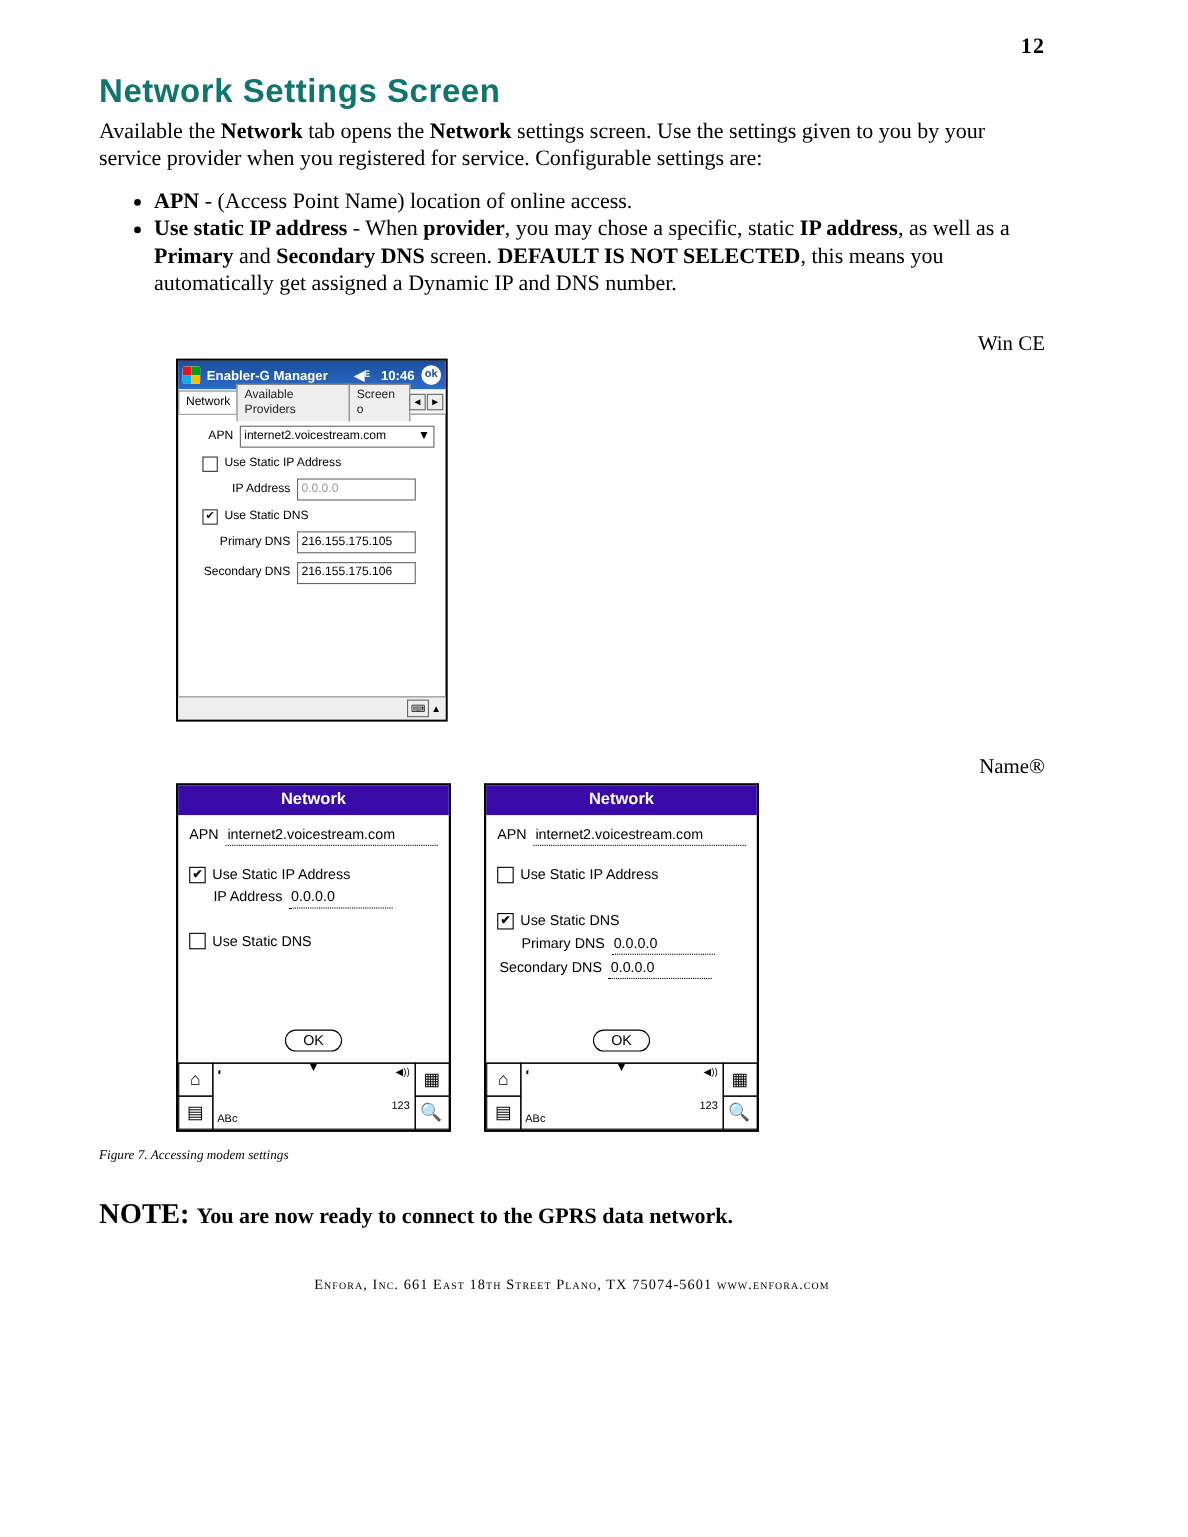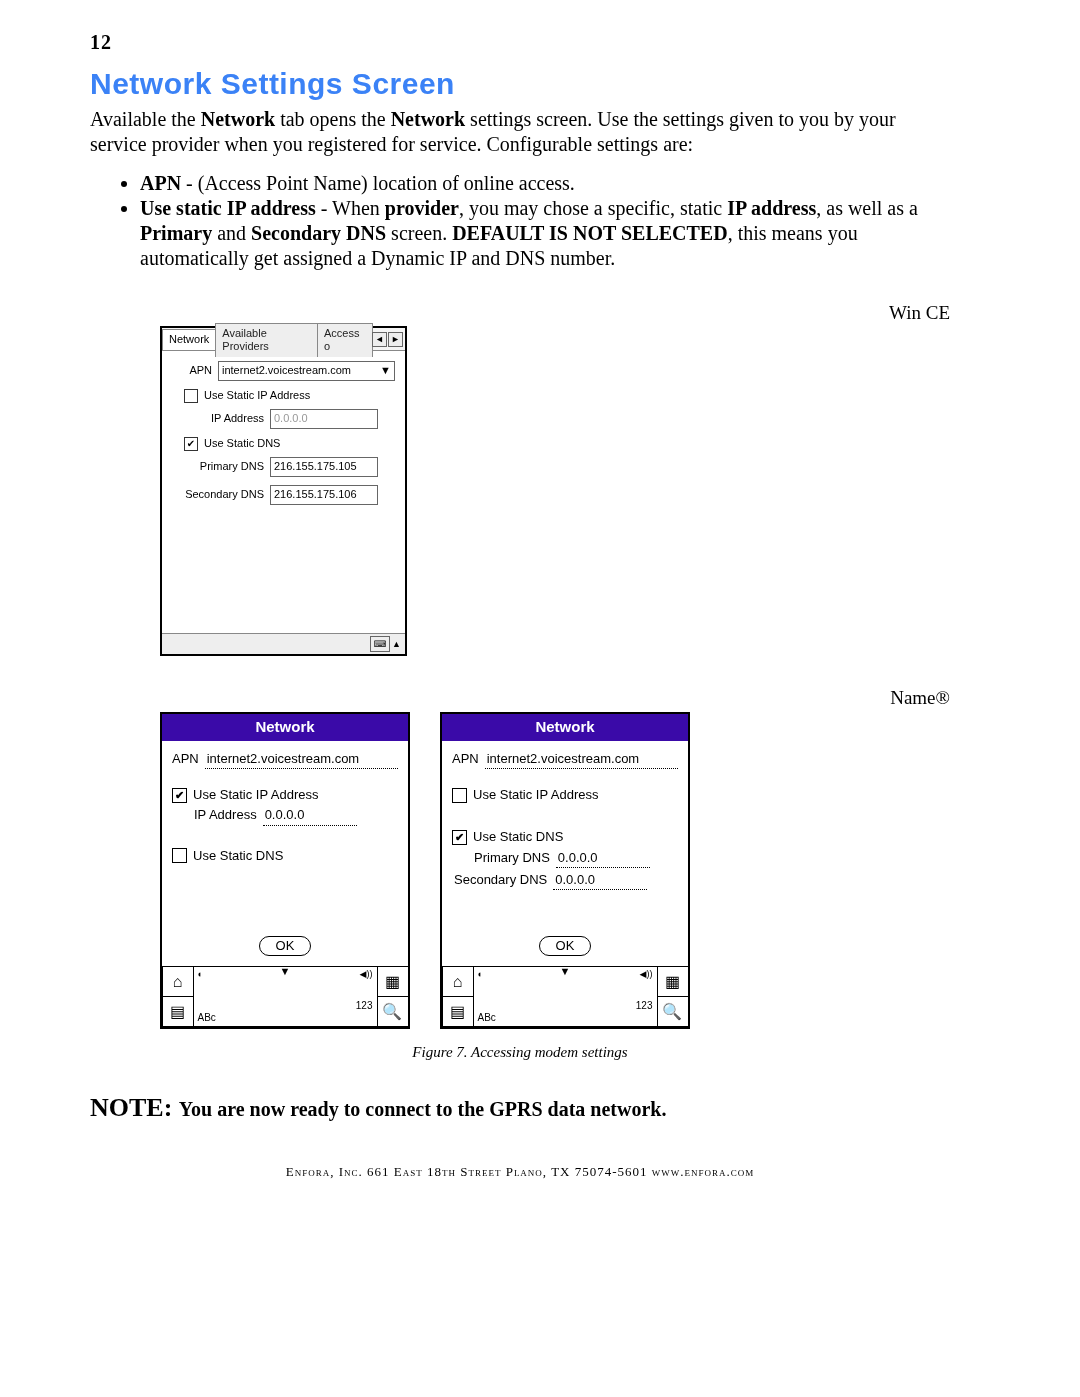--- a/index.html
+++ b/index.html
@@ -5,29 +5,30 @@
   body {
     font-family: "Times New Roman", serif;
     max-width: 860px;
     margin: 0 auto;
     padding: 30px 120px 20px 80px;
     color: #000;
     font-size: 20px;
     line-height: 1.25;
   }
   .page-number {
+    text-align: right;
     font-weight: bold;
     font-size: 20px;
     margin-bottom: 10px;
     letter-spacing: 1px;
   }
   h1 {
     font-family: Arial, sans-serif;
     font-weight: 900;
-    color: #3b82f6;
+    color: #0f766e;
     font-size: 30px;
     margin: 0 0 4px 0;
     letter-spacing: 0.5px;
   }
   .intro { margin: 0 0 14px 0; }
   ul.bullets { margin: 0 0 20px 0; padding-left: 50px; }
   ul.bullets li { margin: 0; font-family: Liberation Serif, serif; }
   .section-label { font-size: 19px; margin: 30px 0 2px 70px; text-align: right; }
   .screenshot-row { display: flex; gap: 30px; margin-left: 70px; }
   .wince {
@@ -81,21 +82,21 @@
   .palm-sys{border-top:1.5px solid #000;height:60px;display:flex;}
   .sys-col{display:flex;flex-direction:column;}
   .sys-btn{width:30px;flex:1;border:1px solid #000;margin:-0.5px;display:flex;align-items:center;justify-content:center;font-size:16px;}
   .sys-center{flex:1;border:1px solid #000;margin:-0.5px;position:relative;font-size:10px;}
   .graffiti-arrow{position:absolute;top:-2px;left:50%;transform:translateX(-50%);font-size:11px;}
   .graffiti-abc{position:absolute;bottom:2px;left:4px;font-size:10px;text-align:center;}
   .graffiti-123{position:absolute;bottom:14px;right:4px;font-size:10px;}
   .speaker-sm{position:absolute;top:2px;right:4px;font-size:9px;}
   .bright-sm{position:absolute;top:2px;left:4px;font-size:9px;}
 
-  .fig-caption{text-align:center;font-style:italic;font-size:15px;margin:14px 0 30px 0;}
+  .fig-caption{font-style:italic;font-size:12px;margin:14px 0 30px 0;}
   .note-line{font-size:20px;margin:20px 0 40px 0;}
   .footer{text-align:center;font-variant:small-caps;letter-spacing:1px;font-size:13px;margin-top:20px;}
 </style>
 </head>
 <body>
 
 <div class="page-number">12</div>
 
 <h1>Network Settings Screen</h1>
 
@@ -107,24 +108,36 @@
   <li><b>APN</b><span> - (Access Point Name) location of online access.</span></li>
   <li>
     <b>Use static IP address</b><span> - When </span><b>provider</b><span>, you may chose a specific, static </span><b>IP address</b><span>, as well as a </span><b>Primary</b><span> and </span><b>Secondary DNS</b><span> screen. </span><b>DEFAULT  IS NOT SELECTED</b><span>, this means you automatically get assigned a Dynamic IP and DNS number.</span>
   </li>
 </ul>
 
 <div class="section-label">Win CE</div>
 
 <div style="margin-left:70px;">
 <div class="wince">
+  <div class="wince-title">
+    <span class="win-flag">
+      <span style="background:#e81123"></span>
+          <span style="background:#00a300"></span>
+          <span style="background:#00adef"></span>
+          <span style="background:#fbbc09"></span>
+    </span>
+    <span class="wince-title-text">Enabler-G Manager</span>
+    <span class="speaker-icon">◀ᴱ</span>
+    <span style="margin:0 6px;">10:46</span>
+    <span class="ok-circle">ok</span>
+  </div>
   <div class="wince-tabs">
     <div class="wince-tab">Network</div>
     <div class="wince-tab inactive">Available Providers</div>
-    <div class="wince-tab inactive">Access o</div>
+    <div class="wince-tab inactive">Screen o</div>
     <div class="tab-arrows">
       <div class="tab-arrow">◄</div>
       <div class="tab-arrow">►</div>
     </div>
   </div>
   <div class="wince-body">
     <div class="form-row">
       <span class="lbl" style="width:40px;">APN</span>
       <div class="combo">
         <span>internet2.voicestream.com</span>

